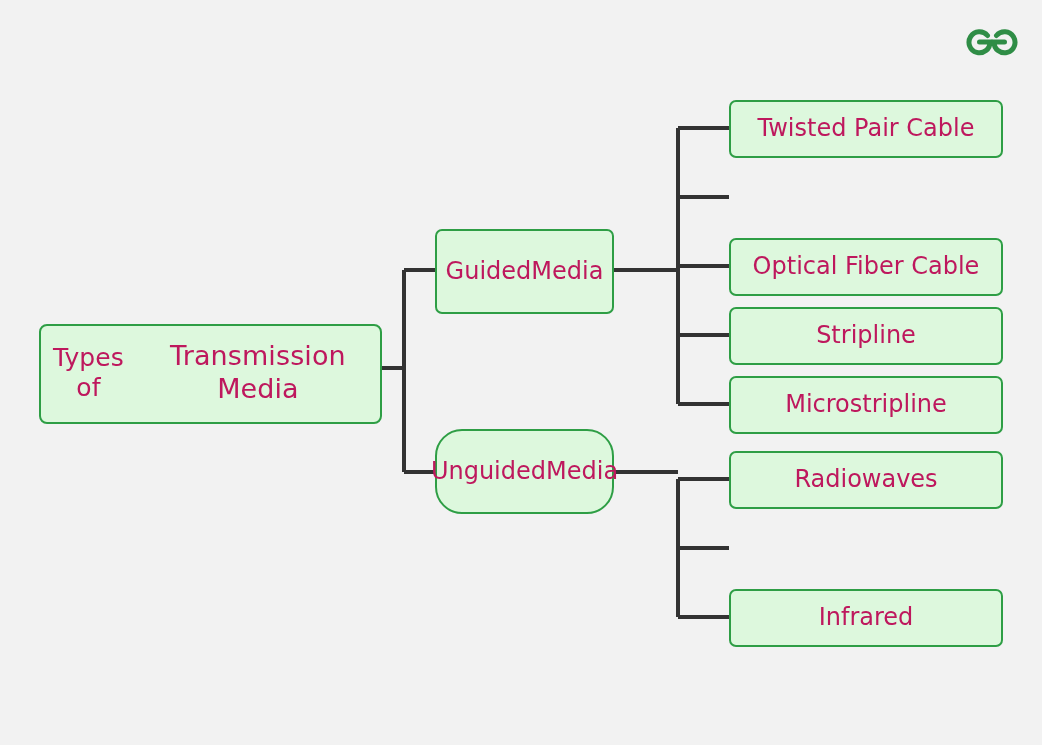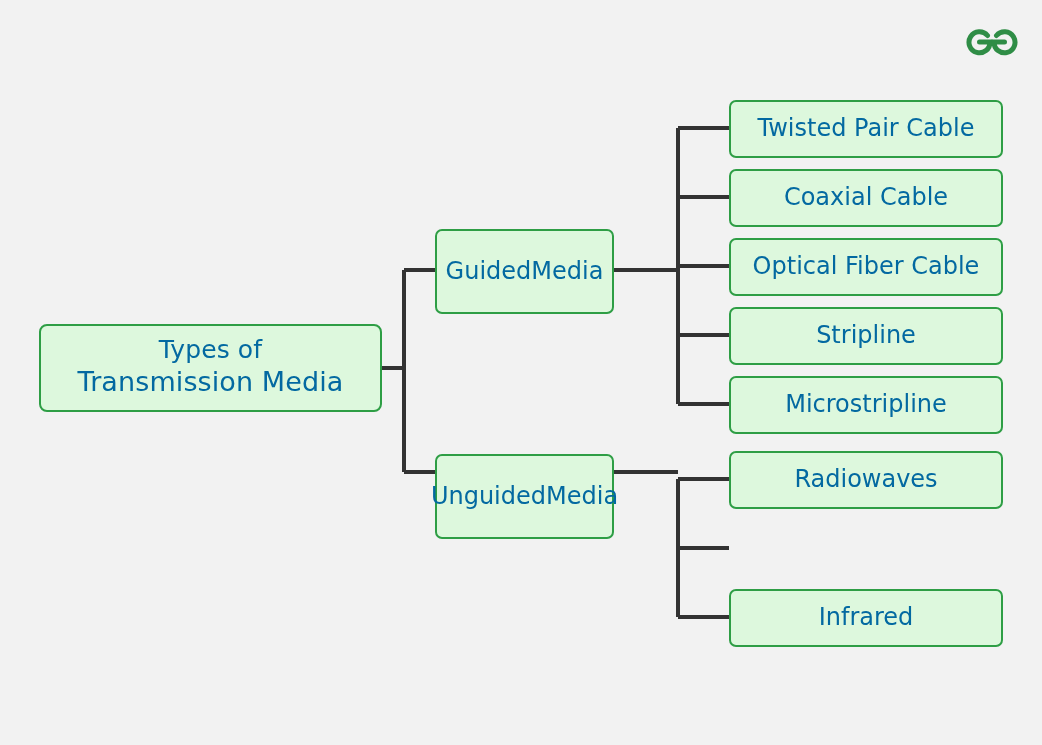--- a/index.html
+++ b/index.html
@@ -37,32 +37,31 @@
   
   .node {
     position: absolute;
     background: #ddf8dd;
     border: 2px solid #2e9e45;
     border-radius: 7px;
     display: flex;
     align-items: center;
     justify-content: center;
     text-align: center;
-    color: #0369a1;
+    color: #be185d;
     line-height: 1.22;
     z-index: 2;
   }
 
   .node-root {
     left: 39px;
     top: 324px;
     width: 343px;
-    height: 88px;
+    height: 100px;
     border-radius: 8px;
-    flex-direction: column;
     padding-bottom: 2px;
   }
   .root-line1 {
     font-size: 25px;
     font-weight: 400;
     letter-spacing: .1px;
   }
   .root-line2 {
     font-size: 27px;
     font-weight: 400;
@@ -74,21 +73,21 @@
     width: 179px;
     height: 85px;
     font-size: 24px;
     font-weight: 400;
     flex-direction: row;
   }
   .node-branch .lbl-a,
   .node-branch .lbl-b { display: block; }
 
   #node-guided   { top: 229px; }
-  #node-unguided { top: 454px; }
+  #node-unguided { top: 429px; border-radius: 27px; }
 
   .node-leaf {
     left: 729px;
     width: 274px;
     height: 58px;
     font-size: 24px;
     font-weight: 400;
     padding: 0 8px;
     white-space: nowrap;
   }
@@ -145,23 +144,20 @@
   </div>
 
   <div class="node node-branch" id="node-unguided">
     <span class="lbl-a">Unguided</span>
     <span class="lbl-b">Media</span>
   </div>
 
   <div class="node node-leaf" style="top:100px">
     <span>Twisted Pair Cable</span>
   </div>
-  <div class="node node-leaf" style="top:169px">
-    <span>Coaxial Cable</span>
-  </div>
   <div class="node node-leaf" style="top:238px">
     <span>Optical Fiber Cable</span>
   </div>
   <div class="node node-leaf" style="top:307px">
     <span>Stripline</span>
   </div>
   <div class="node node-leaf" style="top:376px">
     <span>Microstripline</span>
   </div>
   <div class="node node-leaf" style="top:451px">

